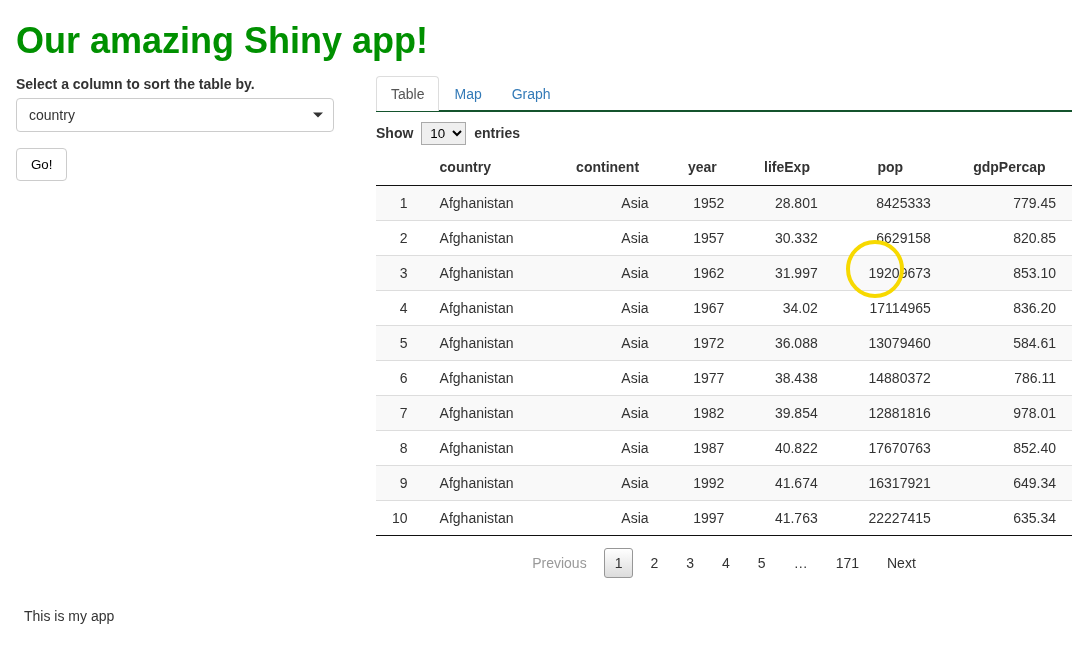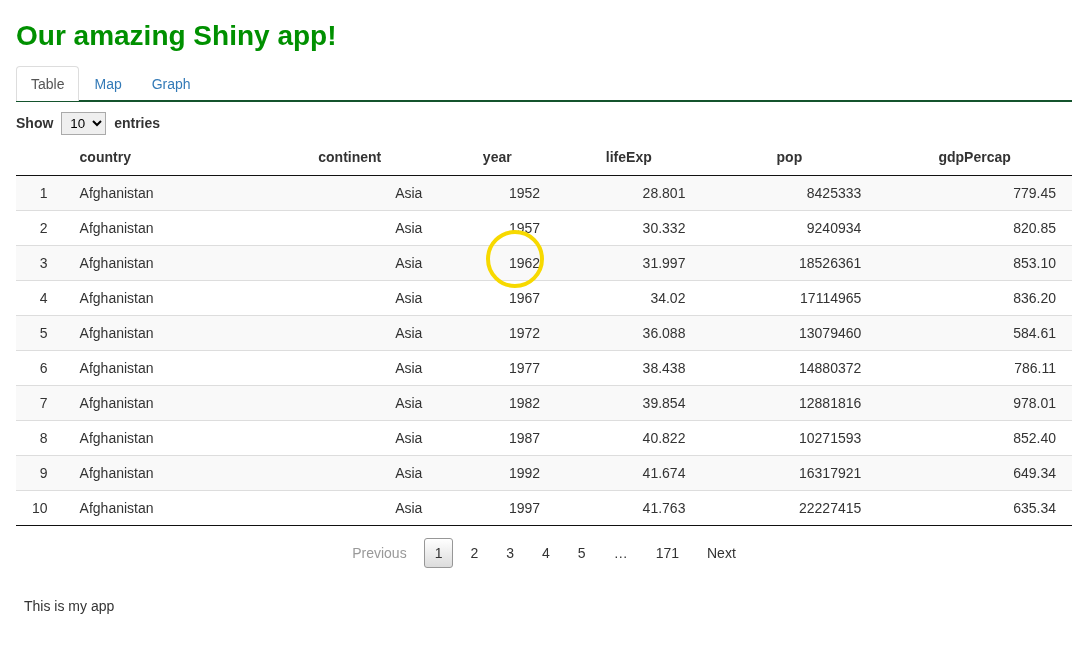--- a/index.html
+++ b/index.html
@@ -6,21 +6,21 @@
     body {
       font-family: "Helvetica Neue", Helvetica, Arial, sans-serif;
       font-size: 14px;
       color: #333;
       margin: 0;
       padding: 10px 16px;
       background: #fff;
       width: 1088px;
     }
     h1 {
-      font-size: 28px;
+      font-size: 36px;
       font-weight: bold;
       color: #009000;
       margin: 10px 0 14px 0;
     }
     .layout { display: flex; }
     .sidebar { width: 360px; padding-right: 20px; }
     .main { flex: 1; }
     .form-label { font-weight: bold; margin-bottom: 6px; display: block; }
     .select-wrap {
       position: relative;
@@ -117,20 +117,28 @@
       pointer-events: none;
     }
     .table-wrap { position: relative; }
   </style>
 </head>
 <body>
 
 <h1>Our amazing Shiny app!</h1>
 
 <div class="layout">
+  <div class="sidebar">
+    <label class="form-label">Select a column to sort the table by.</label>
+    <div class="select-wrap">
+      <span>country</span>
+      <span class="select-caret"></span>
+    </div>
+    <button class="go-btn">Go!</button>
+  </div>
 
   <div class="main">
     <div class="tabs" id="tabs-bar">
         <div class="tab active">Table</div>
         <div class="tab">Map</div>
         <div class="tab">Graph</div>
       </div>
 
     <div class="length-wrap">
       <label>
@@ -164,30 +172,30 @@
               <td>28.801</td>
               <td>8425333</td>
               <td>779.45</td>
             </tr>
             <tr>
               <td class="row-idx">2</td>
               <td class="country-cell">Afghanistan</td>
               <td>Asia</td>
               <td>1957</td>
               <td>30.332</td>
-              <td>9240934</td>
+              <td>6629158</td>
               <td>820.85</td>
             </tr>
             <tr class="odd">
               <td class="row-idx">3</td>
               <td class="country-cell">Afghanistan</td>
               <td>Asia</td>
               <td>1962</td>
               <td>31.997</td>
-              <td>18526361</td>
+              <td>19209673</td>
               <td>853.10</td>
             </tr>
             <tr>
               <td class="row-idx">4</td>
               <td class="country-cell">Afghanistan</td>
               <td>Asia</td>
               <td>1967</td>
               <td>34.02</td>
               <td>17114965</td>
               <td>836.20</td>
@@ -218,21 +226,21 @@
               <td>39.854</td>
               <td>12881816</td>
               <td>978.01</td>
             </tr>
             <tr>
               <td class="row-idx">8</td>
               <td class="country-cell">Afghanistan</td>
               <td>Asia</td>
               <td>1987</td>
               <td>40.822</td>
-              <td>10271593</td>
+              <td>17670763</td>
               <td>852.40</td>
             </tr>
             <tr class="odd">
               <td class="row-idx">9</td>
               <td class="country-cell">Afghanistan</td>
               <td>Asia</td>
               <td>1992</td>
               <td>41.674</td>
               <td>16317921</td>
               <td>649.34</td>

